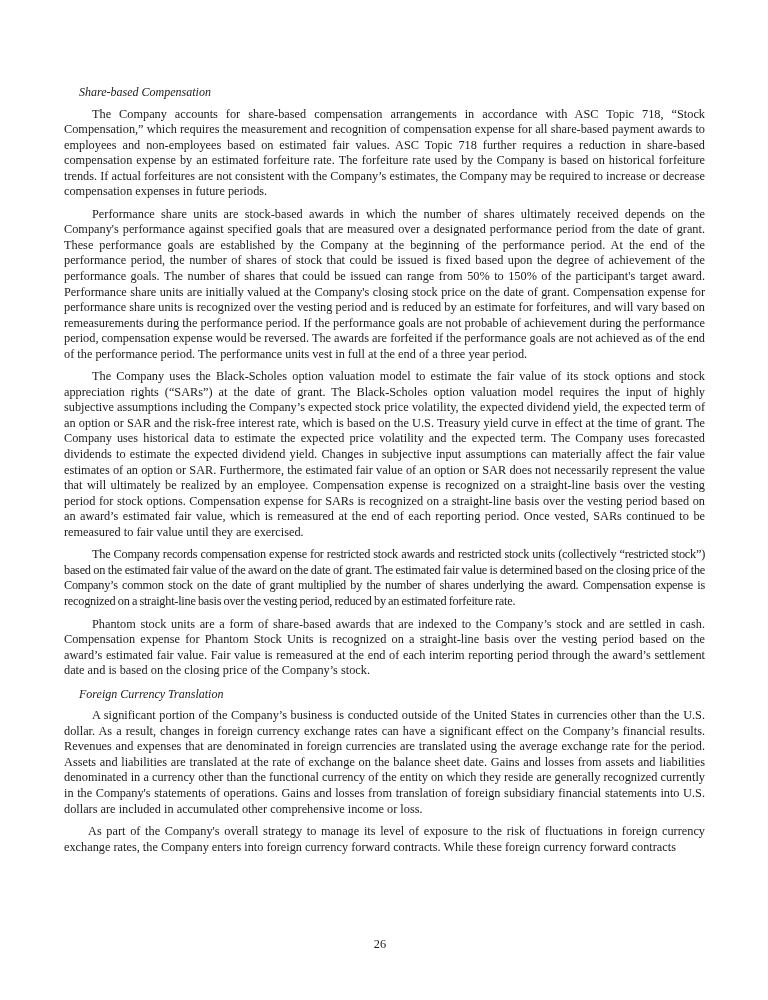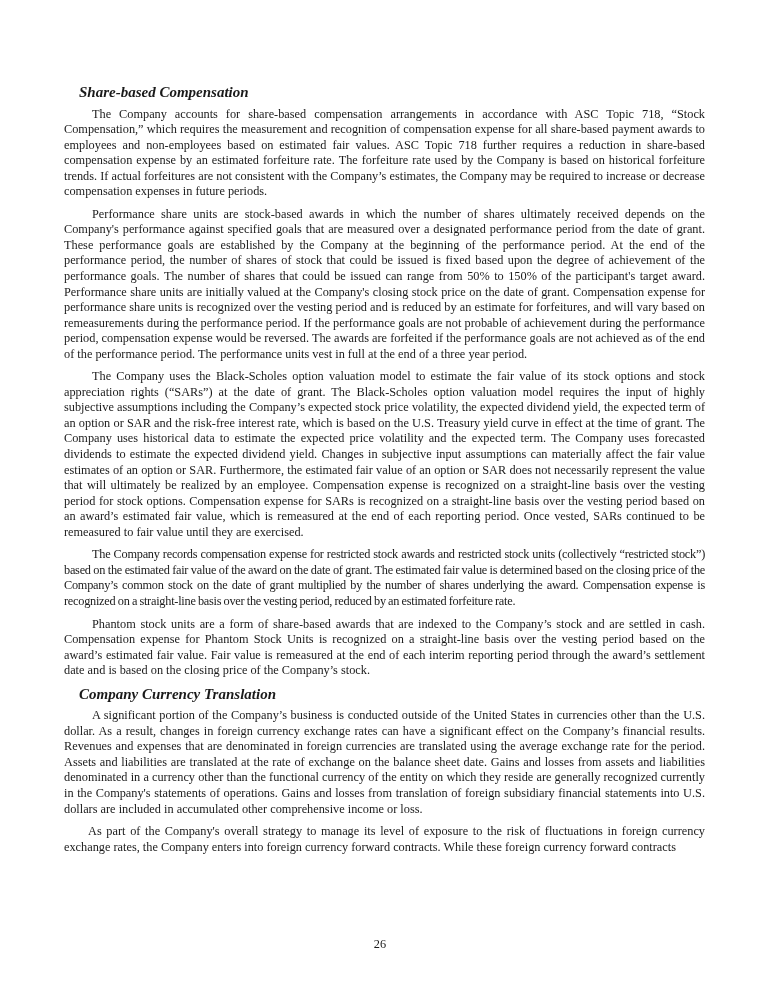--- a/index.html
+++ b/index.html
@@ -28,23 +28,23 @@
       text-align: justify;
       text-indent: 28px;
       hyphens: none;
     }
     p.para.tight {
       letter-spacing: -0.25px;
       word-spacing: -0.5px;
     }
     h3.section-heading {
       margin: 8px 0 6px 15px;
-      font-size: 15px;
+      font-size: 12px;
       line-height: 15.55px;
-      font-weight: bold;
+      font-weight: normal;
       font-style: italic;
     }
     p.para.last {
       text-indent: 24px;
       margin-bottom: 12px;
     }
     .page-number {
       position: absolute;
       left: 0;
       width: 760px;
@@ -59,18 +59,18 @@
 
 <div class="page">
 
   <h3 class="section-heading">Share-based Compensation</h3>
   <p class="para">The Company accounts for share-based compensation arrangements in accordance with ASC Topic 718, “Stock Compensation,” which requires the measurement and recognition of compensation expense for all share-based payment awards to employees and non-employees based on estimated fair values. ASC Topic 718 further requires a reduction in share-based compensation expense by an estimated forfeiture rate. The forfeiture rate used by the Company is based on historical forfeiture trends. If actual forfeitures are not consistent with the Company’s estimates, the Company may be required to increase or decrease compensation expenses in future periods.</p>
   <p class="para">Performance share units are stock-based awards in which the number of shares ultimately received depends on the Company's performance against specified goals that are measured over a designated performance period from the date of grant. These performance goals are established by the Company at the beginning of the performance period. At the end of the performance period, the number of shares of stock that could be issued is fixed based upon the degree of achievement of the performance goals. The number of shares that could be issued can range from 50% to 150% of the participant's target award. Performance share units are initially valued at the Company's closing stock price on the date of grant. Compensation expense for performance share units is recognized over the vesting period and is reduced by an estimate for forfeitures, and will vary based on remeasurements during the performance period. If the performance goals are not probable of achievement during the performance period, compensation expense would be reversed. The awards are forfeited if the performance goals are not achieved as of the end of the performance period. The performance units vest in full at the end of a three year period.</p>
   <p class="para">The Company uses the Black-Scholes option valuation model to estimate the fair value of its stock options and stock appreciation rights (“SARs”) at the date of grant. The Black-Scholes option valuation model requires the input of highly subjective assumptions including the Company’s expected stock price volatility, the expected dividend yield, the expected term of an option or SAR and the risk-free interest rate, which is based on the U.S. Treasury yield curve in effect at the time of grant. The Company uses historical data to estimate the expected price volatility and the expected term. The Company uses forecasted dividends to estimate the expected dividend yield. Changes in subjective input assumptions can materially affect the fair value estimates of an option or SAR. Furthermore, the estimated fair value of an option or SAR does not necessarily represent the value that will ultimately be realized by an employee. Compensation expense is recognized on a straight-line basis over the vesting period for stock options. Compensation expense for SARs is recognized on a straight-line basis over the vesting period based on an award’s estimated fair value, which is remeasured at the end of each reporting period. Once vested, SARs continued to be remeasured to fair value until they are exercised.</p>
   <p class="para tight">The Company records compensation expense for restricted stock awards and restricted stock units (collectively “restricted stock”) based on the estimated fair value of the award on the date of grant. The estimated fair value is determined based on the closing price of the Company’s common stock on the date of grant multiplied by the number of shares underlying the award. Compensation expense is recognized on a straight-line basis over the vesting period, reduced by an estimated forfeiture rate.</p>
   <p class="para">Phantom stock units are a form of share-based awards that are indexed to the Company’s stock and are settled in cash. Compensation expense for Phantom Stock Units is recognized on a straight-line basis over the vesting period based on the award’s estimated fair value. Fair value is remeasured at the end of each interim reporting period through the award’s settlement date and is based on the closing price of the Company’s stock.</p>
 
-  <h3 class="section-heading">Company Currency Translation</h3>
+  <h3 class="section-heading">Foreign Currency Translation</h3>
   <p class="para">A significant portion of the Company’s business is conducted outside of the United States in currencies other than the U.S. dollar. As a result, changes in foreign currency exchange rates can have a significant effect on the Company’s financial results. Revenues and expenses that are denominated in foreign currencies are translated using the average exchange rate for the period. Assets and liabilities are translated at the rate of exchange on the balance sheet date. Gains and losses from assets and liabilities denominated in a currency other than the functional currency of the entity on which they reside are generally recognized currently in the Company's statements of operations. Gains and losses from translation of foreign subsidiary financial statements into U.S. dollars are included in accumulated other comprehensive income or loss.</p>
   <p class="para last">As part of the Company's overall strategy to manage its level of exposure to the risk of fluctuations in foreign currency exchange rates, the Company enters into foreign currency forward contracts. While these foreign currency forward contracts</p>
 </div>
 
 <div class="page-number">26</div>
 
 </body></html>

